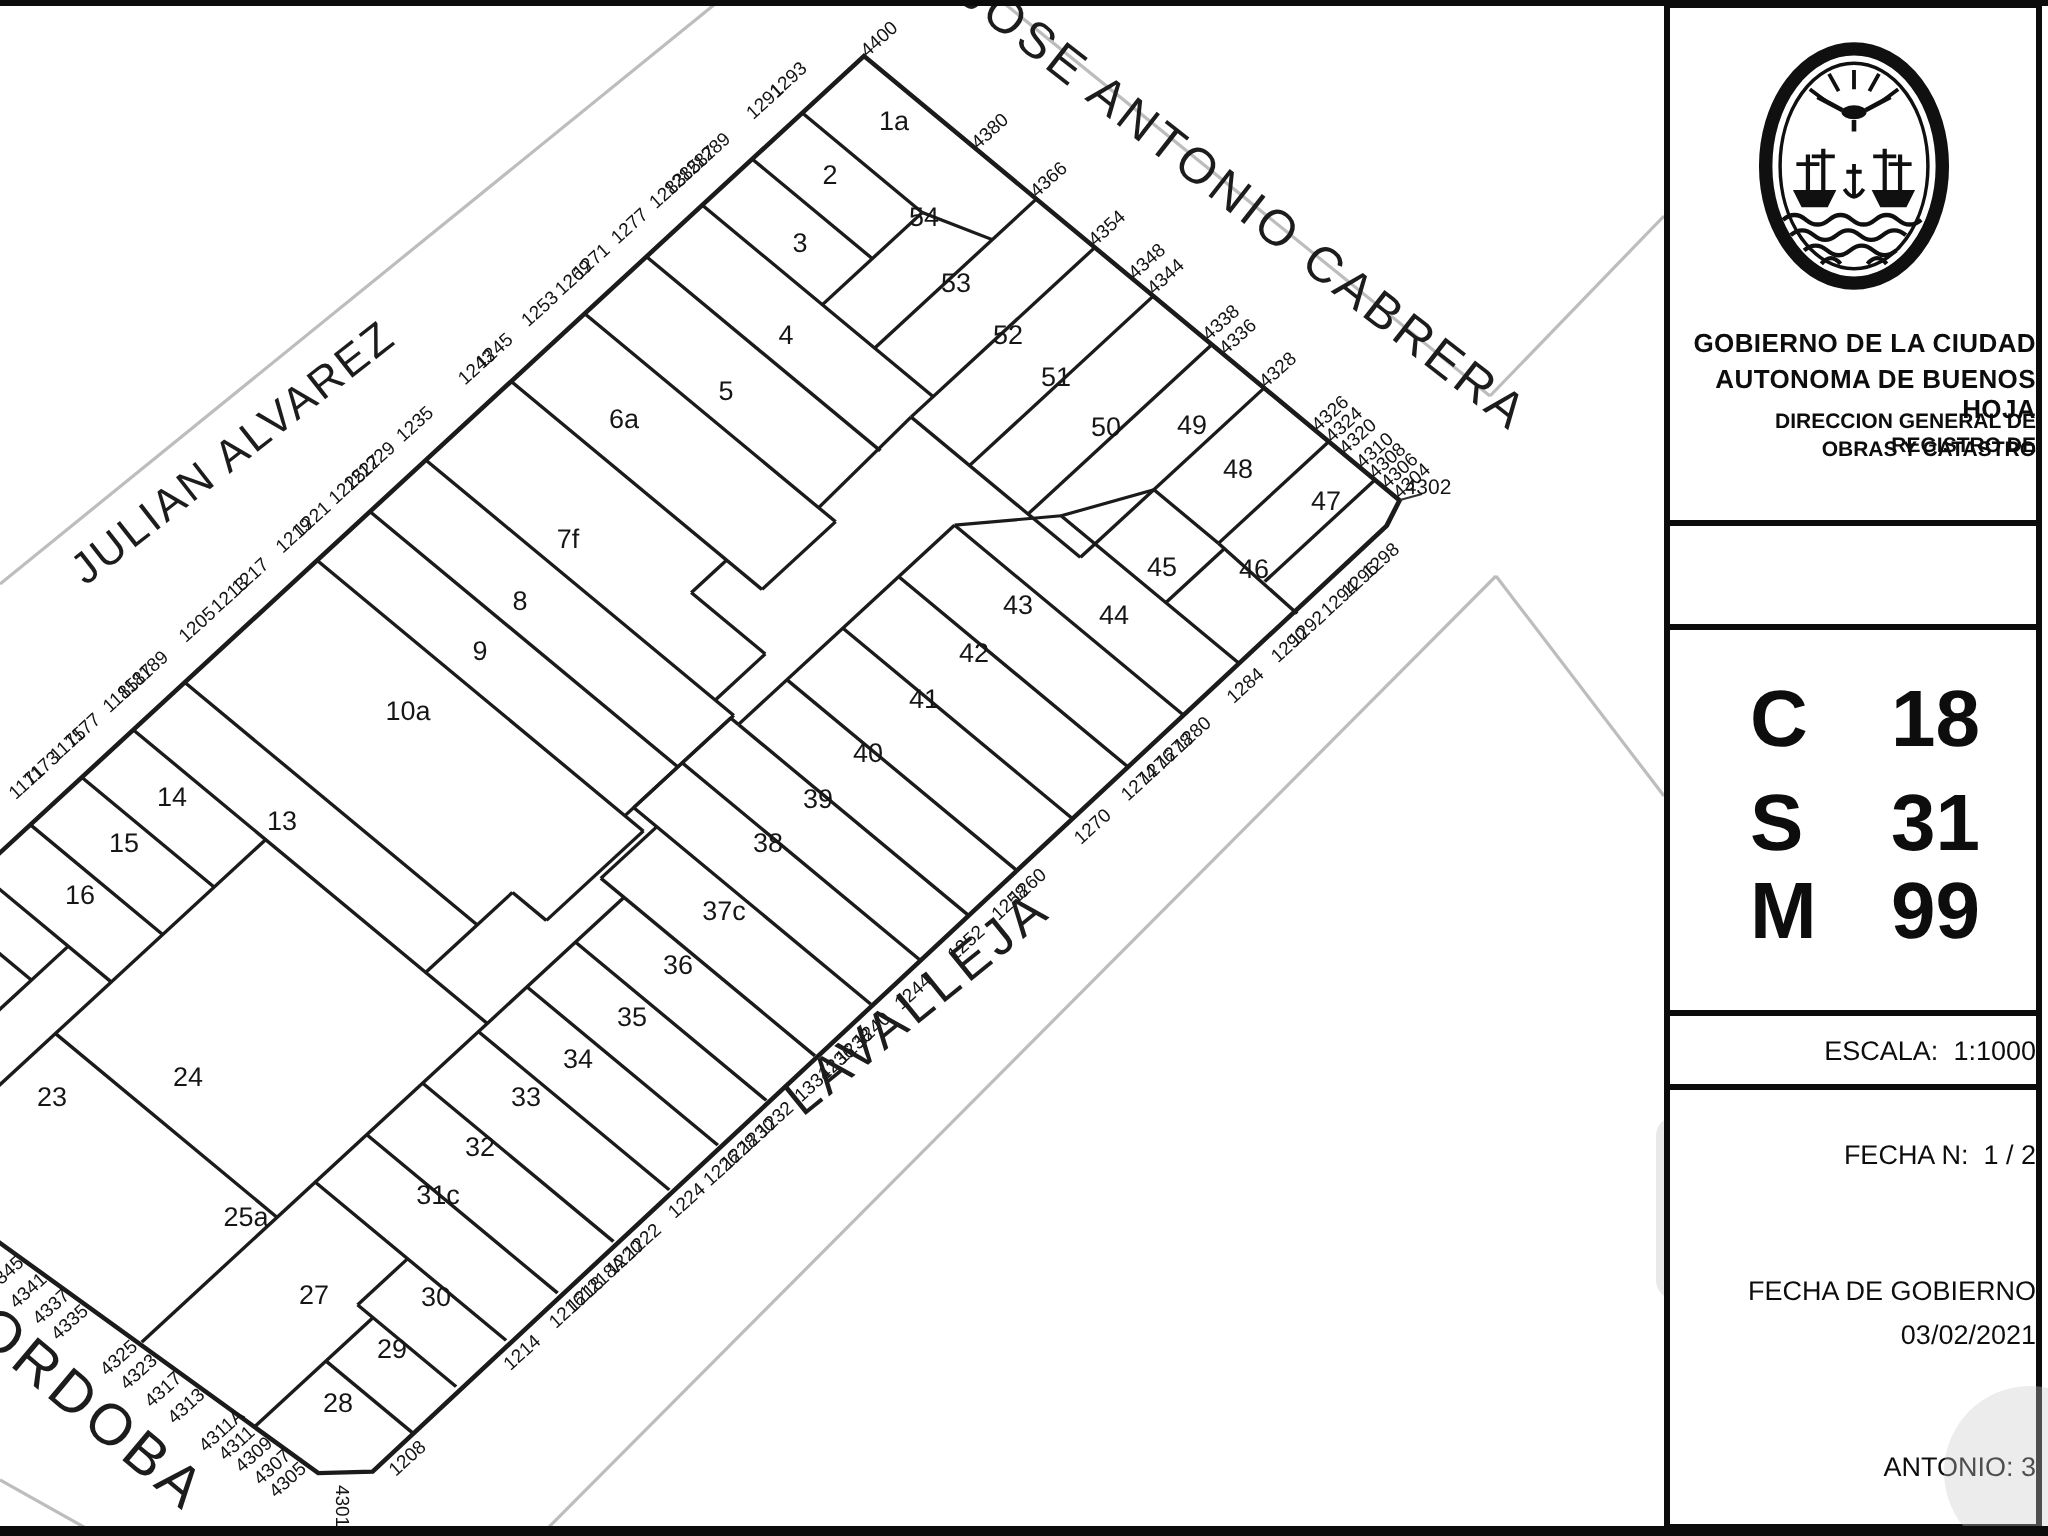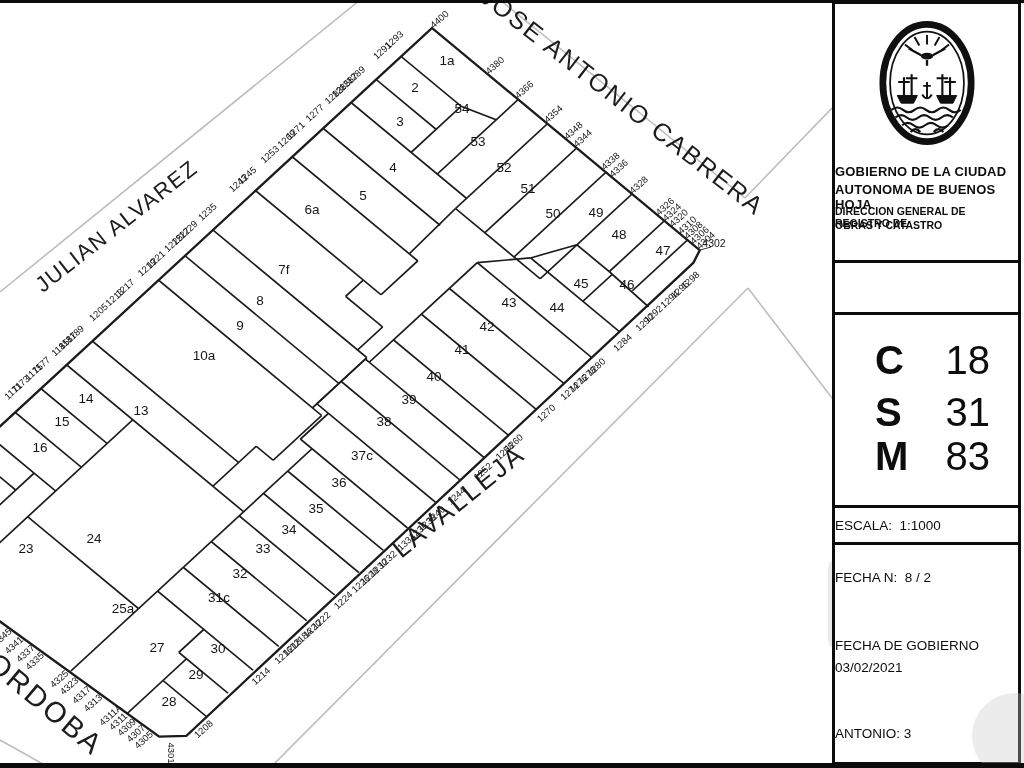--- a/index.html
+++ b/index.html
@@ -2,28 +2,28 @@
 <html><head>
 <meta charset="utf-8">
 <style>
   html,body{margin:0;padding:0;background:#666;}
   #stage{position:relative;width:1024px;height:768px;background:#ffffff;overflow:hidden;
          font-family:"Liberation Sans", sans-serif;}
   #map-svg{position:absolute;left:0;top:0;}
   
   #panel{position:absolute;left:832px;top:1px;width:189px;height:764px;background:#fff;
          border:3px solid #0c0c0c;box-sizing:border-box;}
-  .abs{position:absolute;left:0;width:100%;text-align:left;color:#0d0d0d;}
+  .abs{position:absolute;left:0;width:100%;text-align:right;color:#0d0d0d;}
   .rule{position:absolute;left:0;width:100%;height:2.5px;background:#0c0c0c;}
   #crest{position:absolute;left:50%;top:16px;transform:translateX(-50%);}
   .gov{font-weight:bold;font-size:13px;letter-spacing:.2px;}
   .dept{font-weight:bold;font-size:10.5px;}
   .title{font-weight:bold;font-size:24px;letter-spacing:.5px;}
   .csm-key{position:absolute;left:40px;font-weight:bold;font-size:40px;color:#0d0d0d;}
-  .csm-val{position:absolute;right:28px;font-weight:normal;font-size:40px;color:#0d0d0d;text-align:center;}
+  .csm-val{position:absolute;right:28px;font-weight:bold;font-size:40px;color:#0d0d0d;text-align:center;}
   .meta{font-weight:normal;font-size:13.5px;}
   .wm1{position:absolute;left:828px;top:558px;width:24px;height:92px;background:#cfcfcf;
        opacity:.45;border-radius:10px;}
   .wm2{position:absolute;left:972px;top:693px;width:86px;height:86px;background:#c9c9c9;
        opacity:.35;border-radius:50%;}
   .edgebar{position:absolute;left:0;width:1024px;background:#0c0c0c;}
 </style>
 </head>
 <body>
 
@@ -285,30 +285,30 @@
     <div class="abs dept" style="top:215px">OBRAS Y CATASTRO</div>
 
     <div class="rule" style="top:256px"></div>
     <div class="rule" style="top:308px"></div>
 
     <div class="csm-key" style="top:334px">C</div>
     <div class="csm-val" style="top:334px">18</div>
     <div class="csm-key" style="top:386px">S</div>
     <div class="csm-val" style="top:386px">31</div>
     <div class="csm-key" style="top:430px">M</div>
-    <div class="csm-val" style="top:430px">83</div>
+    <div class="csm-val" style="top:430px">99</div>
 
     <div class="rule" style="top:501px"></div>
     <div class="abs meta" style="top:514px">
       <span>ESCALA:</span>&nbsp;&nbsp;<span>1:1000</span>
     </div>
     <div class="rule" style="top:538px"></div>
 
     <div class="abs meta" style="top:566px">
-      <span>FECHA N:</span>&nbsp;&nbsp;<span>8 / 2</span>
+      <span>FECHA N:</span>&nbsp;&nbsp;<span>1 / 2</span>
     </div>
 
     <div class="abs meta" style="top:634px">FECHA DE GOBIERNO</div>
     <div class="abs meta" style="top:656px">03/02/2021</div>
 
     <div class="abs meta" style="top:722px">
       <span>ANTONIO:</span>&nbsp;<span>3</span>
     </div>
   </div>
 

